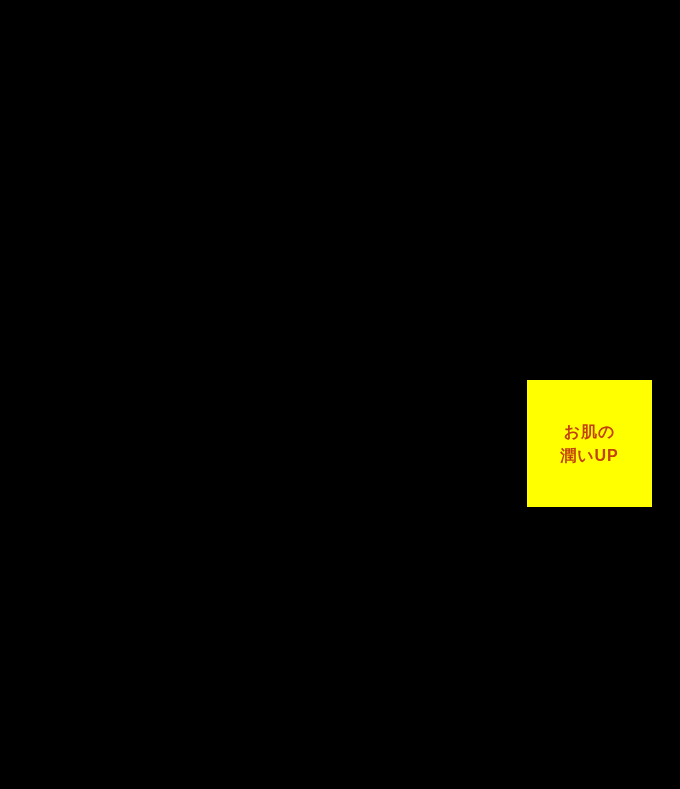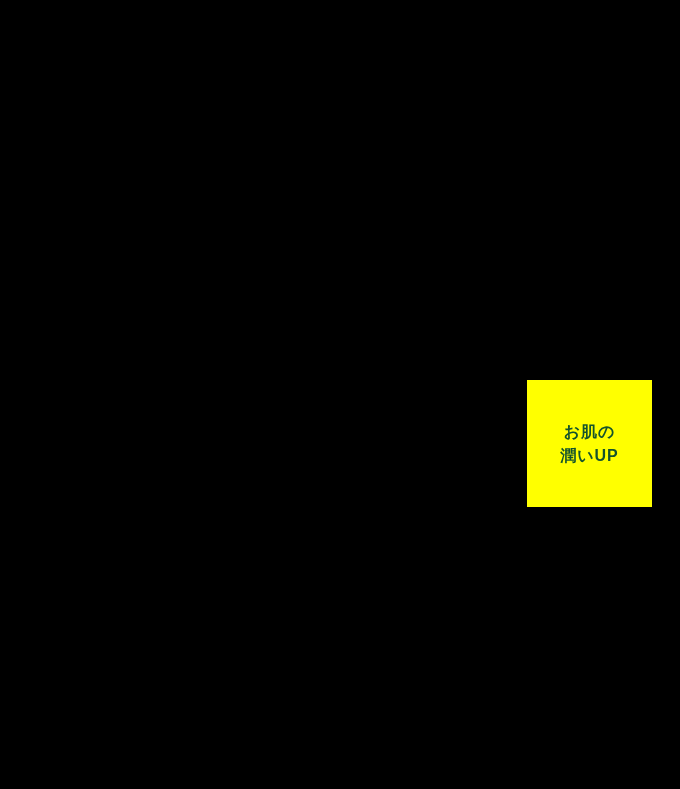--- a/index.html
+++ b/index.html
@@ -26,21 +26,21 @@
       width: 125px;
       height: 127px;
       background: #FFFF00;
       display: flex;
       flex-direction: column;
       align-items: center;
       justify-content: center;
       text-align: center;
     }
     .badge-line {
-      color: #14532d;
+      color: #c2410c;
       font-size: 16px;
       font-weight: bold;
       line-height: 24px;
       letter-spacing: 1px;
       white-space: nowrap;
     }
   </style>
 </head>
 <body>
 

